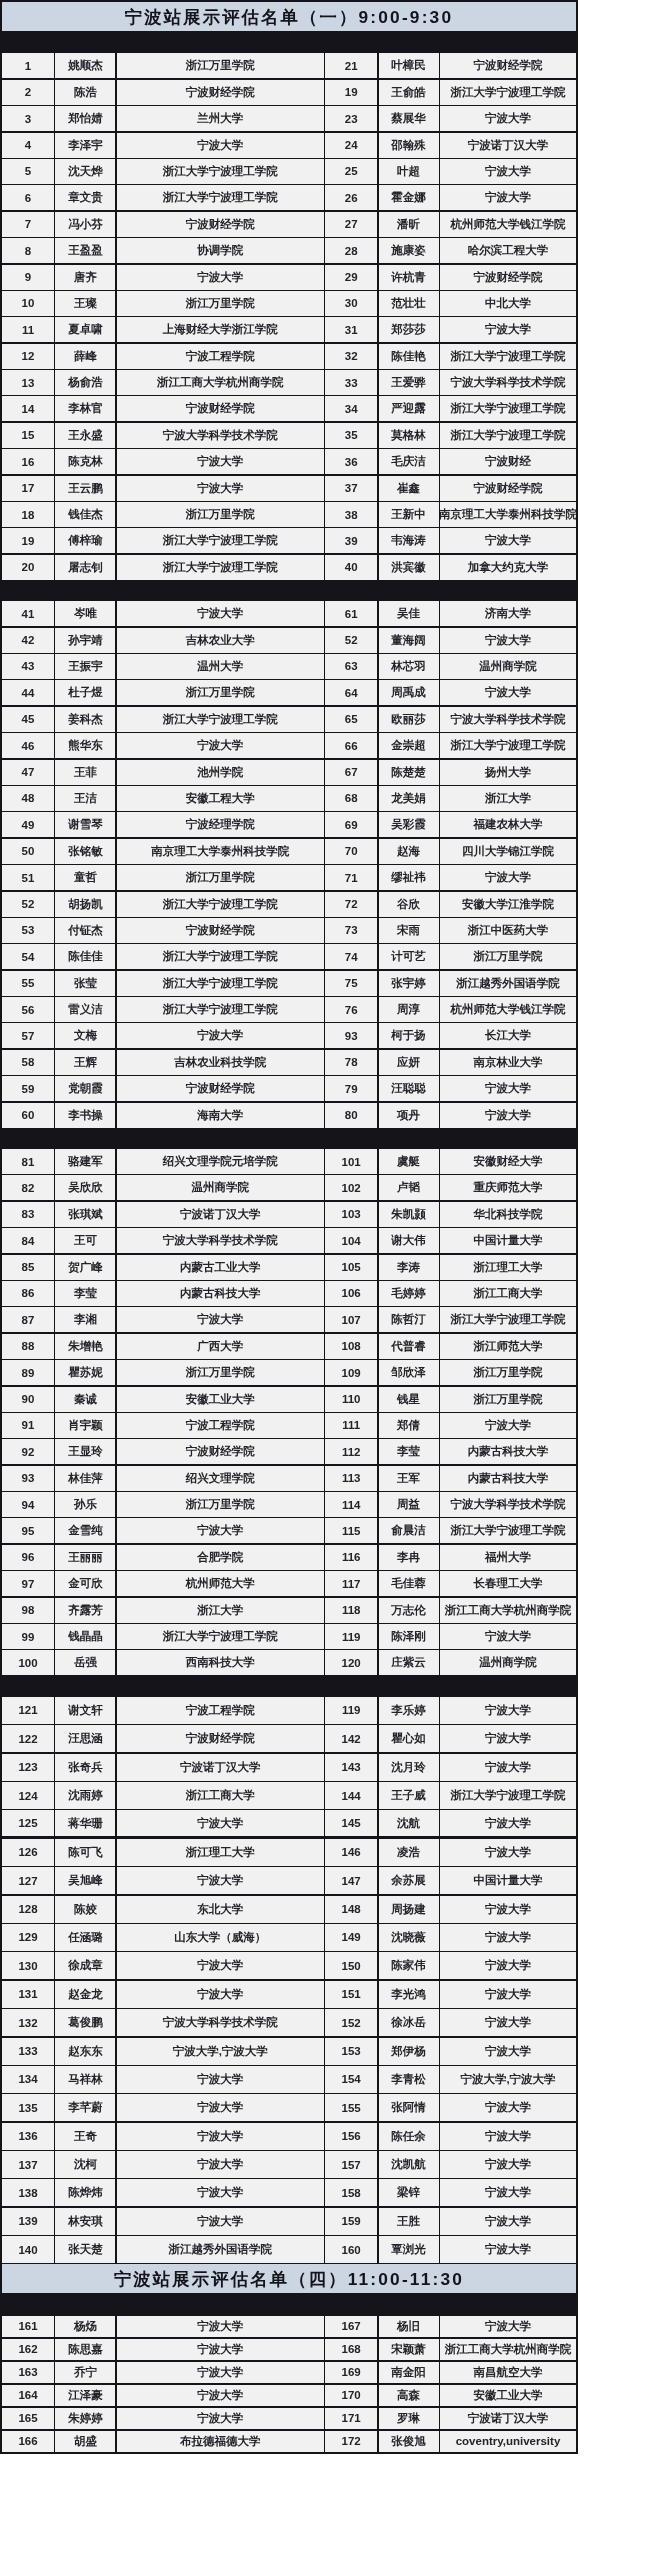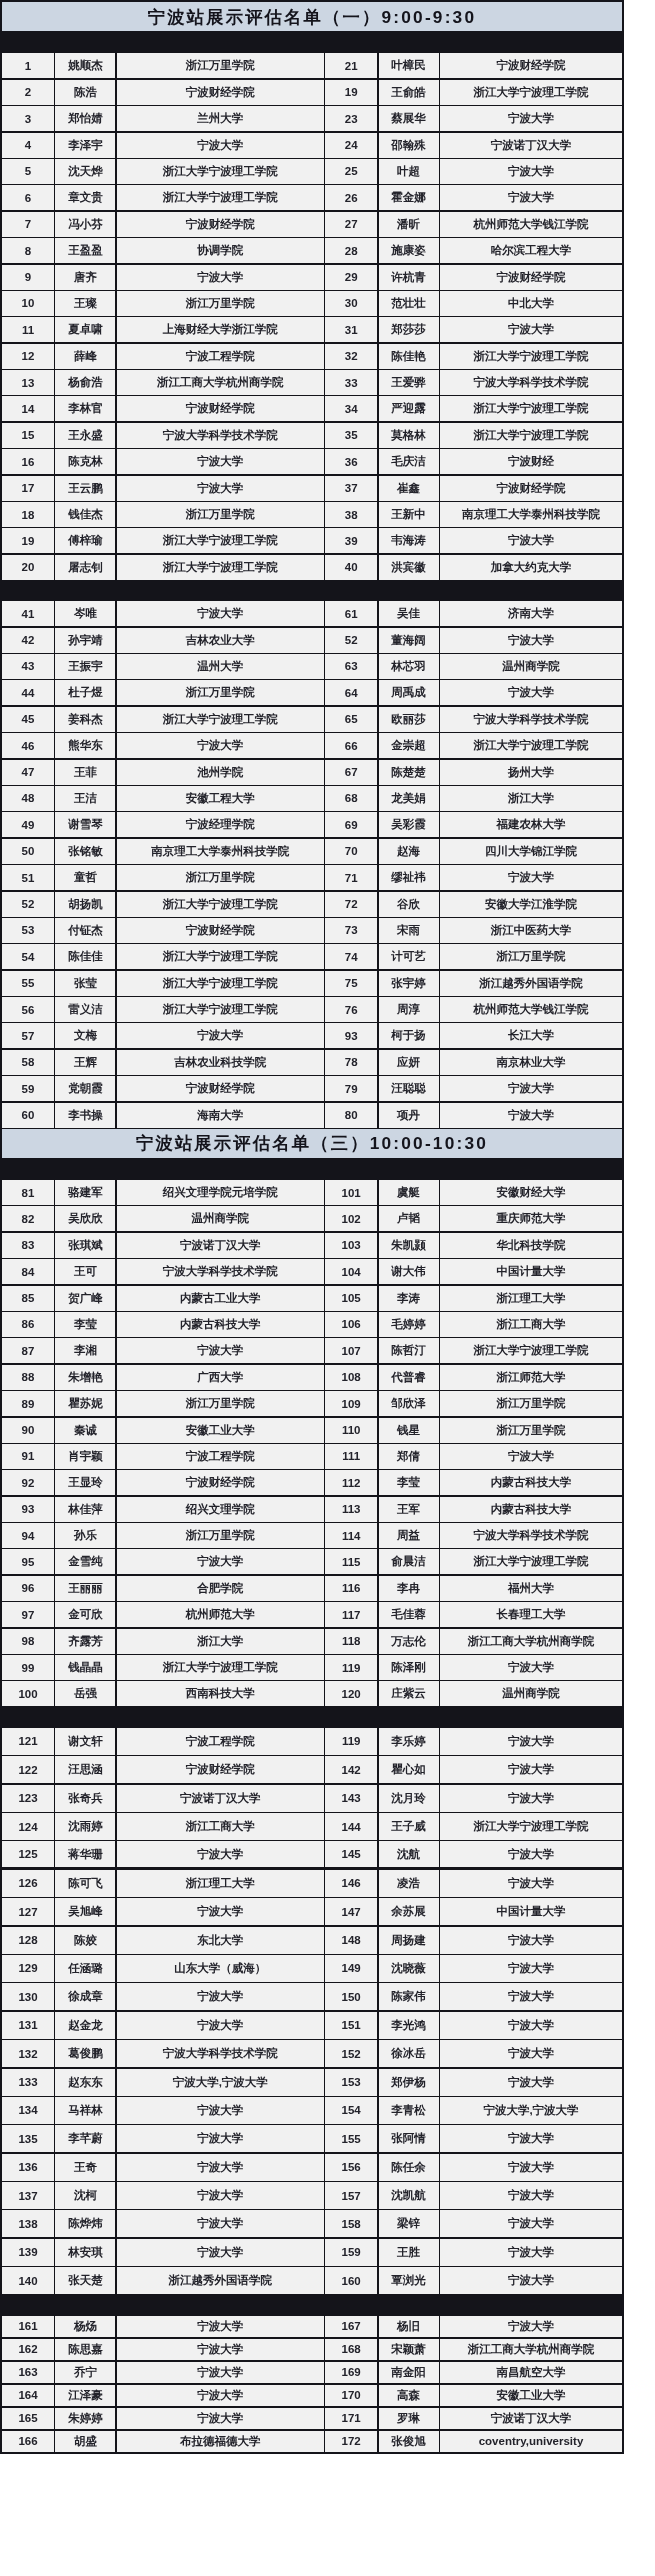--- a/index.html
+++ b/index.html
@@ -1,17 +1,17 @@
 <!DOCTYPE html>
 <html style="font-size:11.5px"><head>
 <meta charset="utf-8">
 <style>
   html,body{margin:0;padding:0;background:#ffffff;}
   body{font-family:"Liberation Sans","DejaVu Sans",sans-serif;}
-  #roster{width:624px;box-sizing:border-box;border:2.2px solid #14141a;background:#14141a;}
+  #roster{width:578px;box-sizing:border-box;border:2.2px solid #14141a;background:#14141a;}
   .section{background:#f1f1f1;}
   .title{
     height:29px;display:flex;align-items:center;justify-content:center;
     background:#ccd6e2;color:#14141c;font-size:17.3px;font-weight:bold;letter-spacing:2.2px;
     border-top:1.4px solid #14141a;border-bottom:1.4px solid #14141a;
   }
   .section:first-child .title{border-top:none;}
   .grid{
     display:grid;gap:1.4px;background:#14141a;
     grid-template-columns:52px 60px 207px 52px 60px 1fr;
@@ -285,21 +285,20 @@
         <div class="cell c2">宁波大学</div>
         <div class="cell c0">60</div>
         <div class="cell c1">李书操</div>
         <div class="cell c2">海南大学</div>
         <div class="cell c0">80</div>
         <div class="cell c1">项丹</div>
         <div class="cell c2">宁波大学</div>
       </div>
     </div>
     <div class="section">
-      <div class="title">宁波站展示评估名单（三）10:00-10:30</div>
       <div class="grid s2">
         <div class="cell head c0">序号</div>
         <div class="cell head c1">姓名</div>
         <div class="cell head c2">学校</div>
         <div class="cell head c0">序号</div>
         <div class="cell head c1">姓名</div>
         <div class="cell head c2">学校</div>
         <div class="cell c0">81</div>
         <div class="cell c1">骆建军</div>
         <div class="cell c2">绍兴文理学院元培学院</div>
@@ -546,20 +545,21 @@
         <div class="cell c2">宁波大学</div>
         <div class="cell c0">140</div>
         <div class="cell c1">张天楚</div>
         <div class="cell c2">浙江越秀外国语学院</div>
         <div class="cell c0">160</div>
         <div class="cell c1">覃浏光</div>
         <div class="cell c2">宁波大学</div>
       </div>
     </div>
     <div class="section">
+      <div class="title">宁波站展示评估名单（四）11:00-11:30</div>
       <div class="grid s4">
         <div class="cell head c0">序号</div>
         <div class="cell head c1">姓名</div>
         <div class="cell head c2">学校</div>
         <div class="cell head c0">序号</div>
         <div class="cell head c1">姓名</div>
         <div class="cell head c2">学校</div>
         <div class="cell c0">161</div>
         <div class="cell c1">杨炀</div>
         <div class="cell c2">宁波大学</div>

